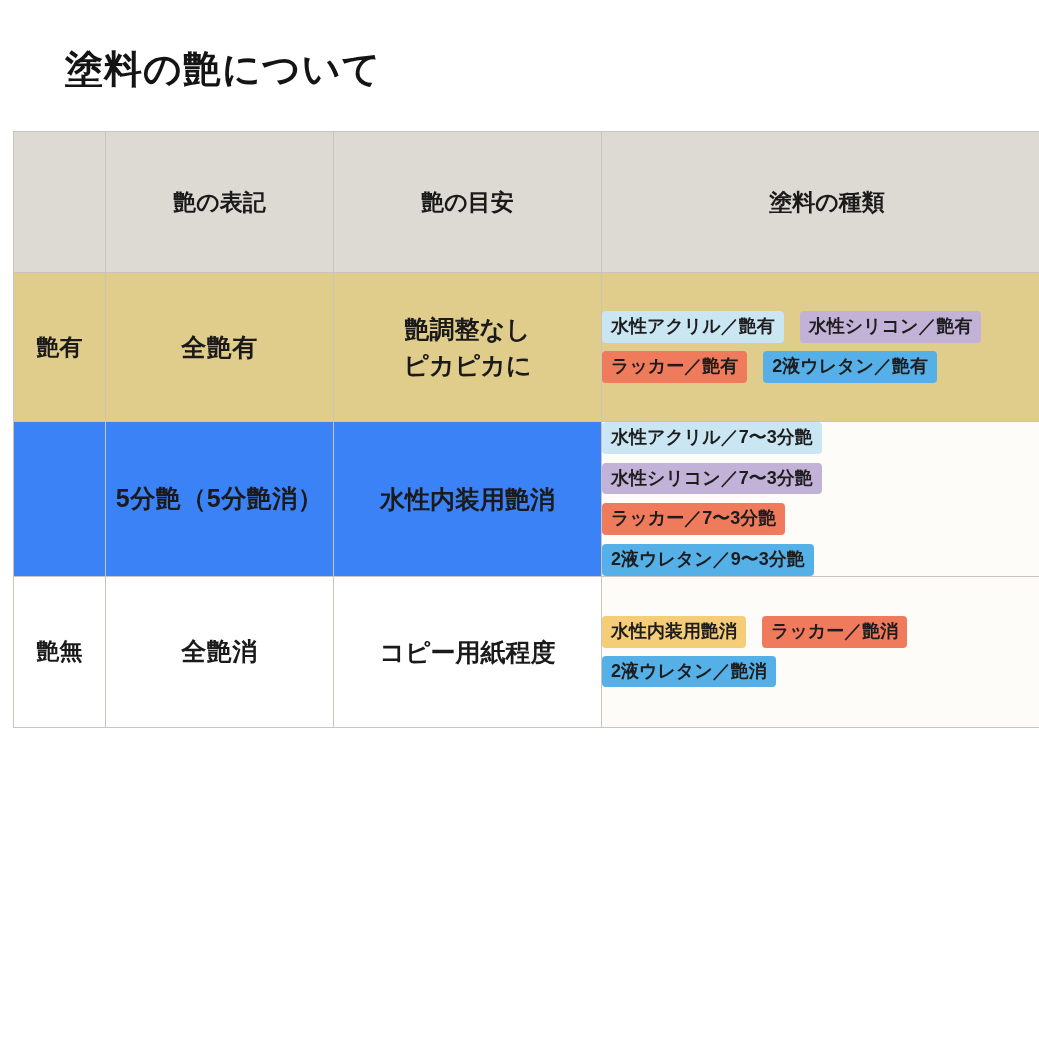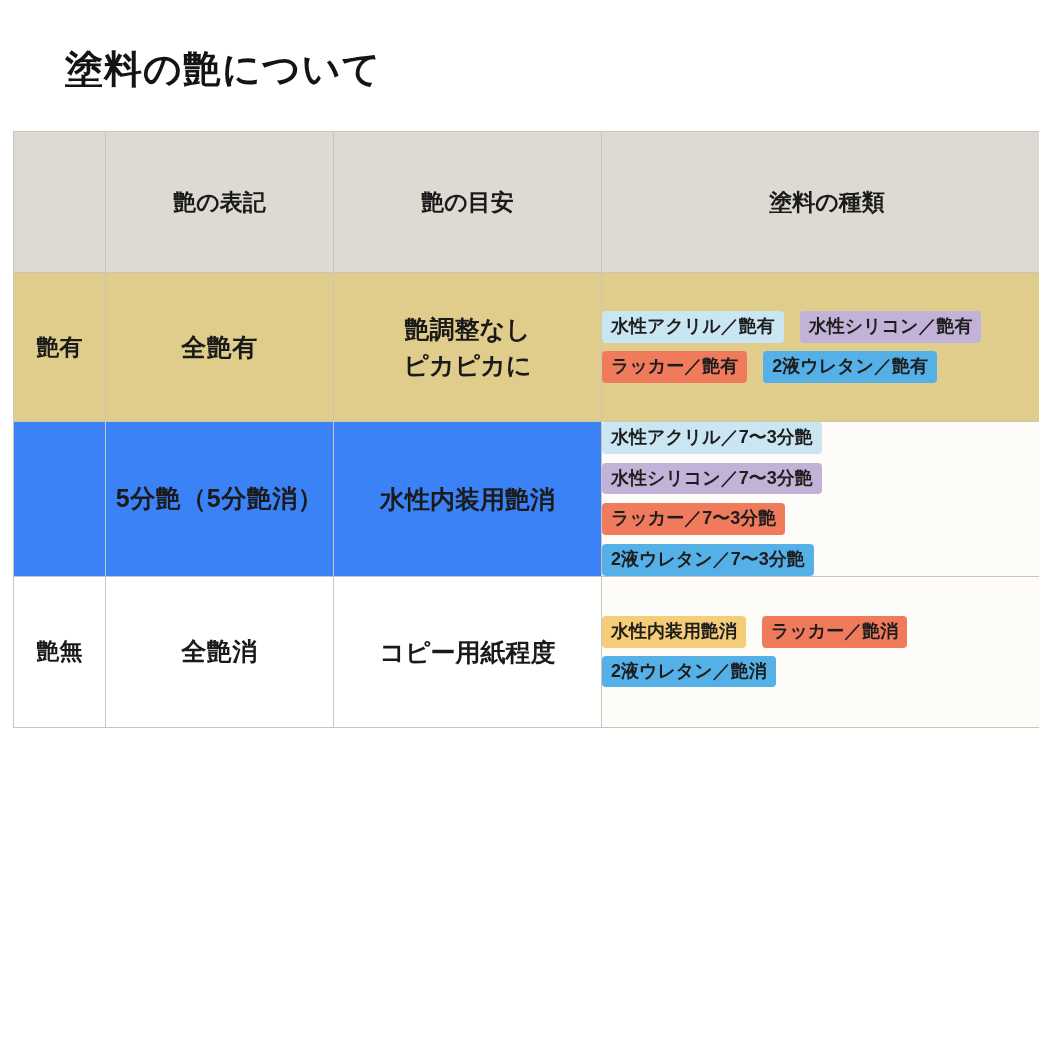--- a/index.html
+++ b/index.html
@@ -162,21 +162,21 @@
 
       <tr class="row-3">
         <td class="bg-5 cell-gloss-label"></td>
         <td class="bg-5 cell-name">5分艶（5分艶消）</td>
         <td class="bg-5 cell-guide">水性内装用艶消</td>
         <td class="bg-types-plain types-cell">
           <div class="tag-wrap stacked">
             <span class="tag acrylic">水性アクリル／7〜3分艶</span>
             <span class="tag silicone">水性シリコン／7〜3分艶</span>
             <span class="tag lacquer">ラッカー／7〜3分艶</span>
-            <span class="tag urethane">2液ウレタン／7〜3分艶</span>
+            <span class="tag urethane">2液ウレタン／9〜3分艶</span>
           </div>
         </td>
       </tr>
 
 
       <tr class="row-5">
         <td class="bg-white cell-gloss-label">艶無</td>
         <td class="bg-white cell-name">全艶消</td>
         <td class="bg-white cell-guide">コピー用紙程度</td>
         <td class="bg-types-plain types-cell">

